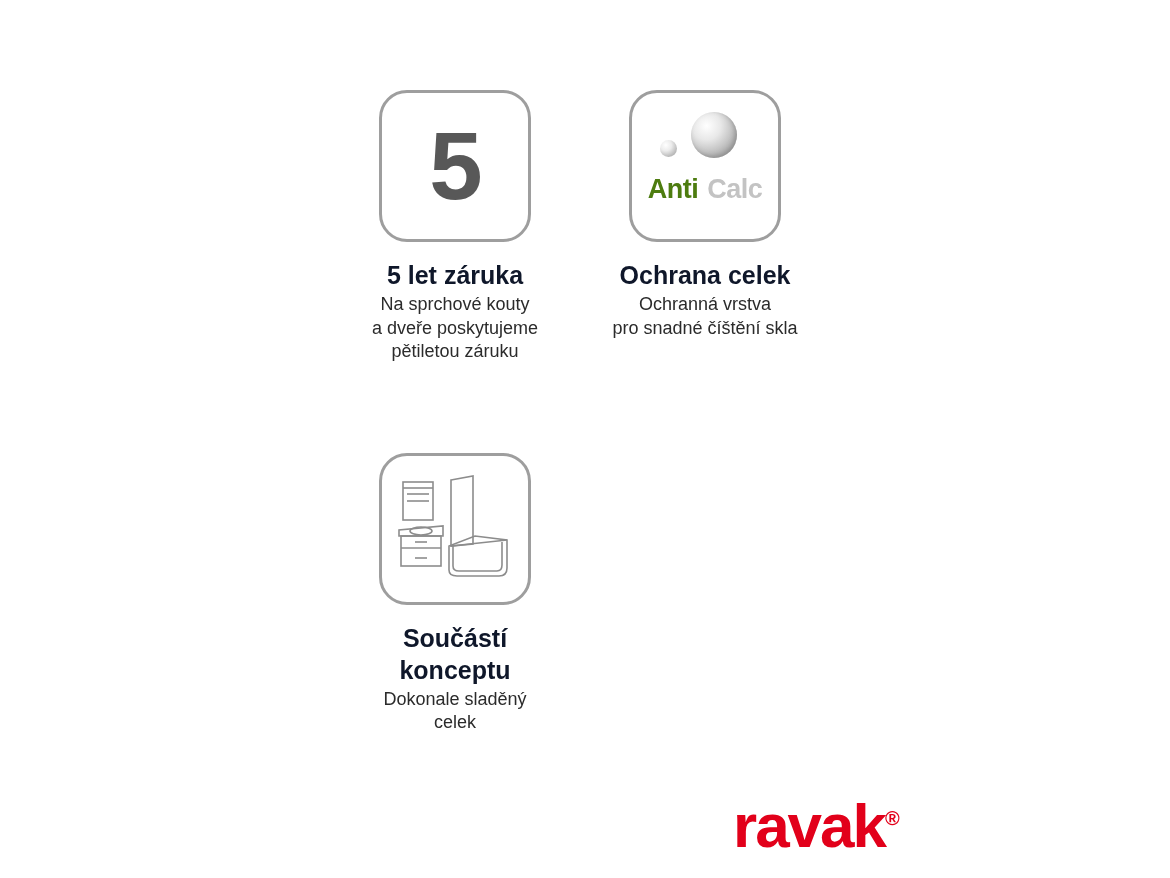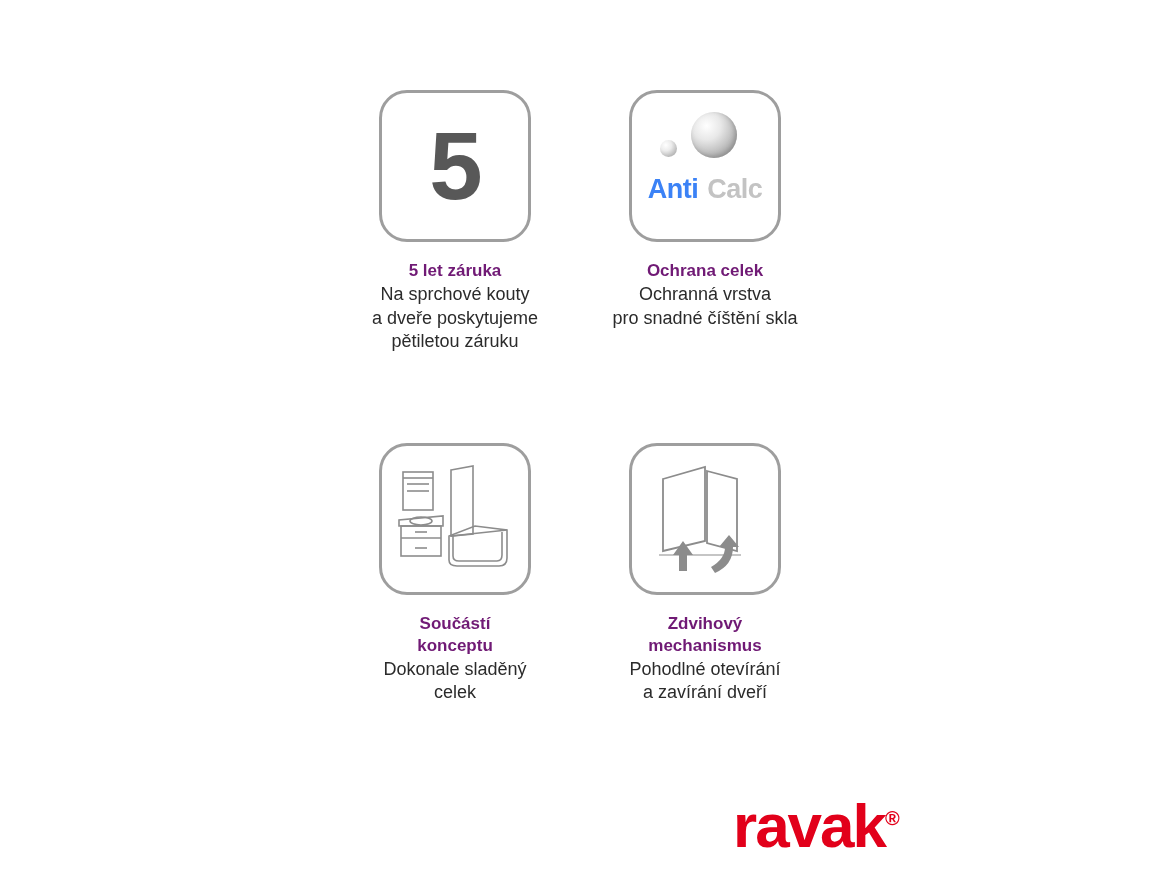--- a/index.html
+++ b/index.html
@@ -50,25 +50,25 @@
     border-radius: 28px;
     box-sizing: border-box;
     display: flex;
     align-items: center;
     justify-content: center;
     background: #ffffff;
     position: relative;
   }
   .feature-title {
     margin-top: 18px;
-    font-size: 17px;
+    font-size: 25px;
     font-weight: bold;
     line-height: 1.25;
     text-align: center;
-    color: #701a75;
+    color: #0f172a;
     max-width: 240px;
   }
   .feature-desc {
     margin-top: 2px;
     font-size: 18px;
     line-height: 1.3;
     text-align: center;
     color: #2b2b2b;
     max-width: 250px;
     white-space: pre-line;
@@ -109,21 +109,21 @@
   .ac-text {
     position: absolute;
     left: 0;
     top: 78px;
     width: 140px;
     text-align: center;
     font-size: 27px;
     font-weight: bold;
     letter-spacing: -0.5px;
   }
-  .ac-anti { color: #3b82f6; }
+  .ac-anti { color: #4d7c0f; }
   .ac-calc { color: #c3c3c3; margin-left: 9px; }
   
   .logo {
     position: absolute;
     left: 733px;
     top: 795px;
     font-size: 62px;
     font-weight: bold;
     color: #e2001a;
     letter-spacing: -2px;
@@ -196,44 +196,20 @@
               <line x1="56" y1="72" x2="112" y2="66"></line>
             </g>
           </svg>
         </div>
         <div class="feature-title" style="white-space:pre-line">Součástí
 konceptu</div>
         <div class="feature-desc">Dokonale sladěný
 celek</div>
       </div>
 
-      <div class="feature">
-        <div class="icon-box">
-          <svg width="120" height="120" viewBox="0 0 120 120">
-            <g fill="none" stroke="#8c8c8c" stroke-width="1.8">
-
-              <path d="M18 20 L60 8 L60 82 L18 92 Z"></path>
-
-              <path d="M62 12 L92 20 L92 92 L62 84 Z"></path>
-
-              <line x1="14" y1="96" x2="96" y2="96" stroke-width="1.2"></line>
-            </g>
-            <g fill="#8c8c8c">
-
-              <path d="M34 112 L34 96 L28 96 L38 82 L48 96 L42 96 L42 112 Z"></path>
-
-              <path d="M66 108 q14 -8 14 -20 l-6 0 l10 -12 l10 12 l-6 0 q0 18 -18 26 z"></path>
-            </g>
-          </svg>
-        </div>
-        <div class="feature-title" style="white-space:pre-line">Zdvihový
-mechanismus</div>
-        <div class="feature-desc">Pohodlné otevírání
-a zavírání dveří</div>
-      </div>
 
     </div>
 
   </div>
 
   <div class="logo"><span>ravak</span><sup>®</sup></div>
 
 </div>
 
 </body></html>

